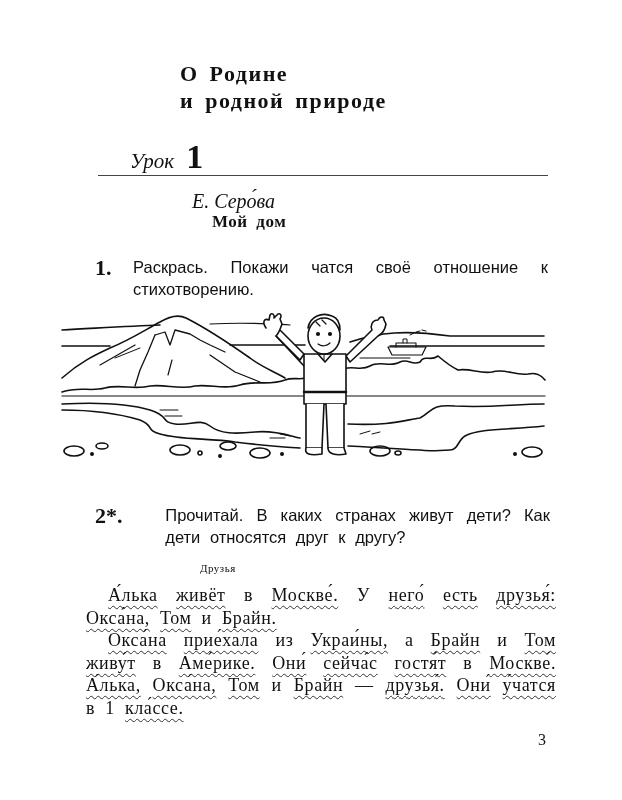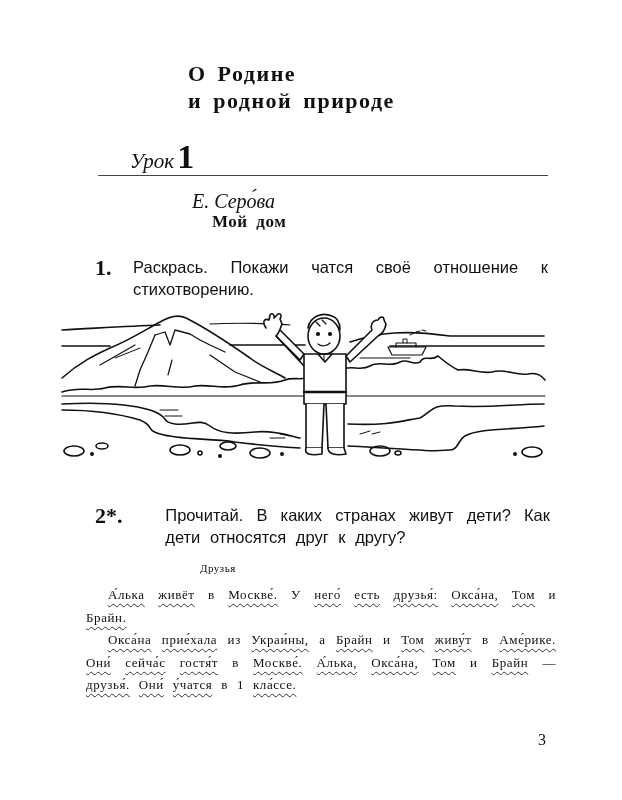--- a/index.html
+++ b/index.html
@@ -6,36 +6,36 @@
     body {
       width: 622px; height: 800px;
       background: #ffffff;
       position: relative;
       overflow: hidden;
       color: #111;
       font-family: "Liberation Serif", "DejaVu Serif", serif;
     }
     .abs { position: absolute; }
     .section-title {
-      left: 188px; top: 60px;
+      left: 180px; top: 60px;
       font-family: "Liberation Serif", serif;
       font-weight: bold;
       font-size: 22px;
       line-height: 27px;
       letter-spacing: 1.5px;
       word-spacing: 4px;
     }
     .lesson {
       left: 130px; top: 138px;
       display: flex; align-items: baseline;
     }
     .lesson-word {
       font-style: italic;
       font-size: 21px;
-      margin-right: 3px;
+      margin-right: 12px;
     }
     .lesson-num {
       font-weight: bold;
       font-size: 34px;
     }
     .rule {
       left: 98px; top: 175px;
       width: 450px; height: 1px;
       background: #444;
     }
@@ -77,21 +77,21 @@
     .task2 .task-text { width: 413px; margin-left: 33px; }
     .illus { left: 60px; top: 300px; width: 500px; height: 180px; }
     .reading-title {
       left: 200px; top: 562px;
       font-weight: normal;
       font-size: 11px;
       letter-spacing: 0.5px;
     }
     .reading {
       left: 86px; top: 584px; width: 470px;
-      font-size: 13px;
+      font-size: 18px;
       line-height: 22.5px;
       letter-spacing: 0.6px;
       word-spacing: 5px;
     }
     .reading p { margin: 0; text-align: justify; }
     .reading .w {
       text-decoration: underline wavy #333;
       text-decoration-thickness: 1px;
       text-underline-offset: 4px;
     }

